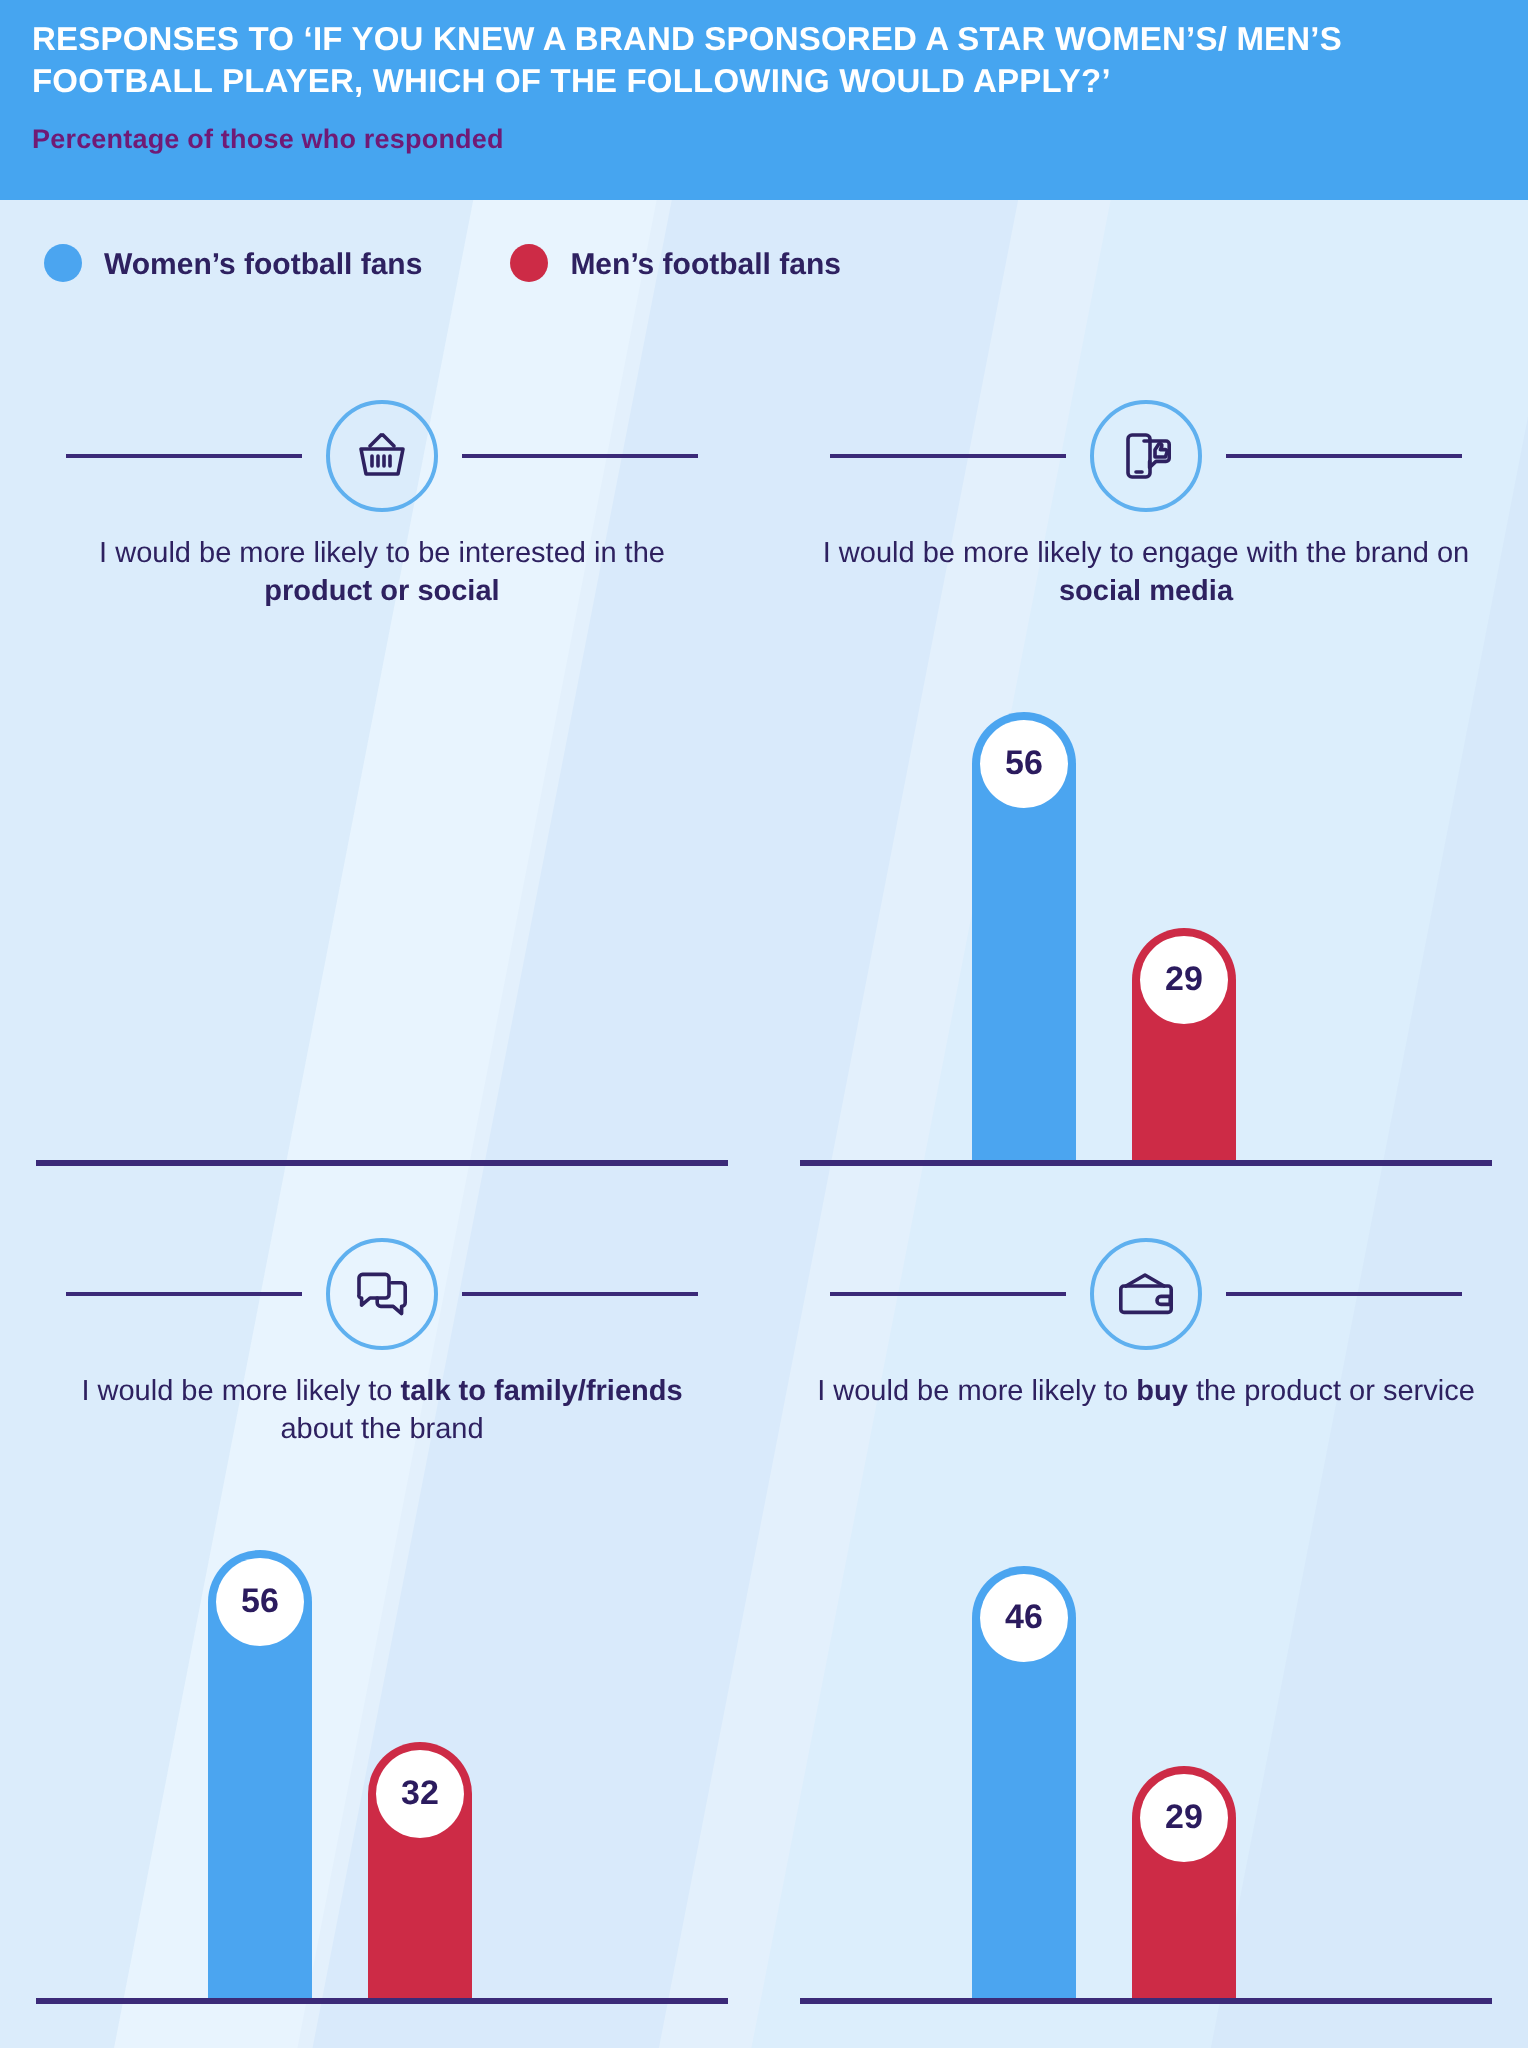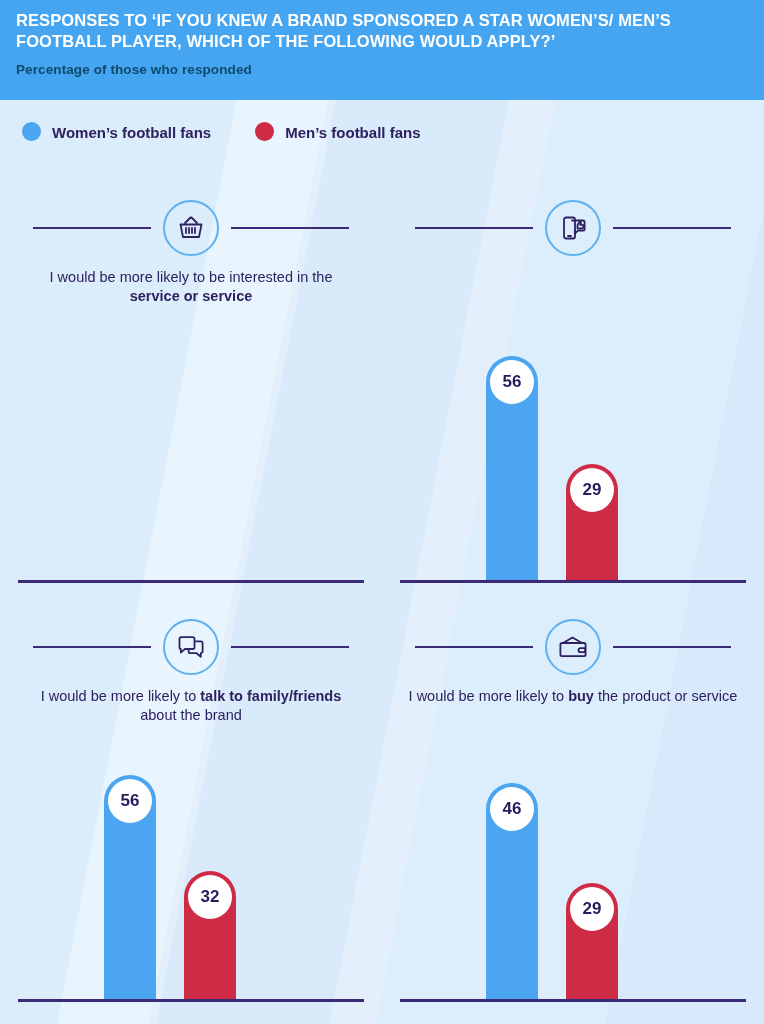--- a/index.html
+++ b/index.html
@@ -33,21 +33,21 @@
     z-index:5;
   }
   .header h1 {
     color:#ffffff;
     font-size:16.5px;
     font-weight:bold;
     line-height:1.28;
     letter-spacing:0.1px;
   }
   .header .sub {
-    color:#0c4a6e;
+    color:#701a75;
     font-size:13.5px;
     font-weight:bold;
     margin-top:10px;
     letter-spacing:0.1px;
   }
 
   
   .legend {
     position:absolute; left:22px; top:122px;
     display:flex; align-items:center; gap:44px;
@@ -156,40 +156,43 @@
             <path d="M5.5 12.5 H26.5 L24 25 H8 Z"></path>
             <path d="M11 16 V21"></path>
               <path d="M14 16 V21"></path>
               <path d="M17 16 V21"></path>
               <path d="M20 16 V21"></path>
           </svg>
         </span>
         <span class="rule"></span>
       </div>
       <div class="panel-label">
-        <span>I would be more likely to be interested in the </span><b>service or service</b><span></span>
+        <span>I would be more likely to be interested in the </span><b>product or social</b><span></span>
       </div>
       <div class="plot">
         <div class="baseline"></div>
       </div>
     </div>
 
     <div class="panel">
       <div class="icon-row">
         <span class="rule"></span>
         <span class="icon-circle">
           <svg width="32" height="32" viewBox="0 0 32 32" fill="none" stroke="#2e2160" stroke-width="1.8" stroke-linecap="round" stroke-linejoin="round">
             <path d="M7 7.5 a2 2 0 0 1 2-2 h7 a2 2 0 0 1 2 2 v17 a2 2 0 0 1-2 2 H9 a2 2 0 0 1-2-2 Z"></path>
             <path d="M11 24 h3"></path>
             <path d="M15 8.5 h11 a1.6 1.6 0 0 1 1.6 1.6 v7 a1.6 1.6 0 0 1-1.6 1.6 h-5 l-3.2 3 v-3"></path>
             <path d="M20.5 15.5 v-2.6 l2-3 a1 1 0 0 1 1.4 1.2 l-.7 1.7 h2.4 a1 1 0 0 1 .9 1.3 l-.8 2.4 h-5.2 Z"></path>
           </svg>
         </span>
         <span class="rule"></span>
       </div>
+      <div class="panel-label">
+        <span>I would be more likely to engage with the brand on </span><b>social media</b><span></span>
+      </div>
       <div class="plot">
         <div class="bars">
           <div class="bar women" style="height:224px">
             <span class="value-bubble">56</span>
           </div>
           <div class="bar men" style="height:116px">
             <span class="value-bubble">29</span>
           </div>
         </div>
         <div class="baseline"></div>

